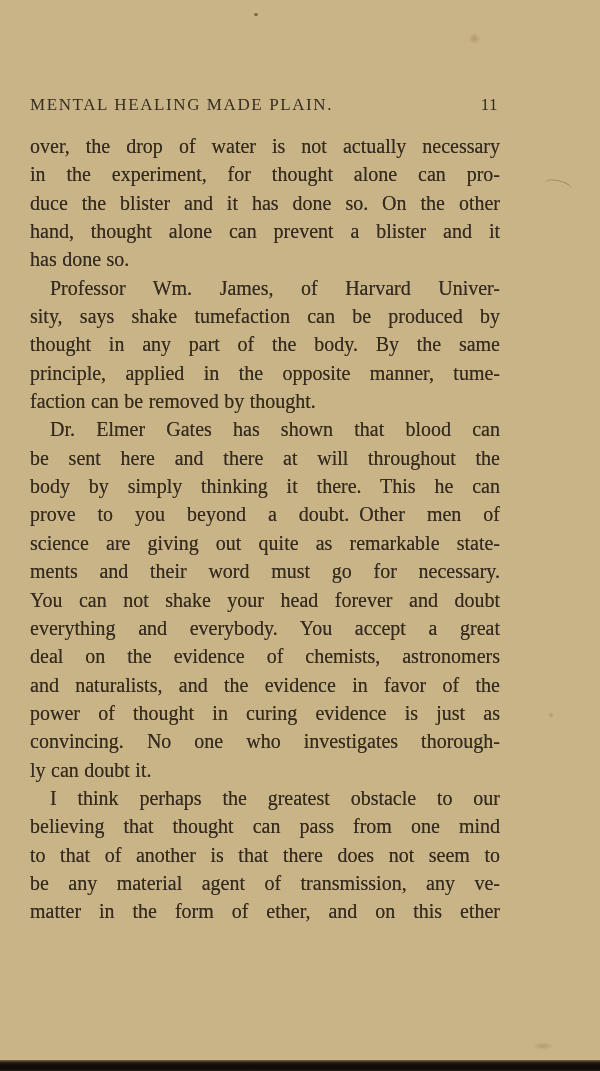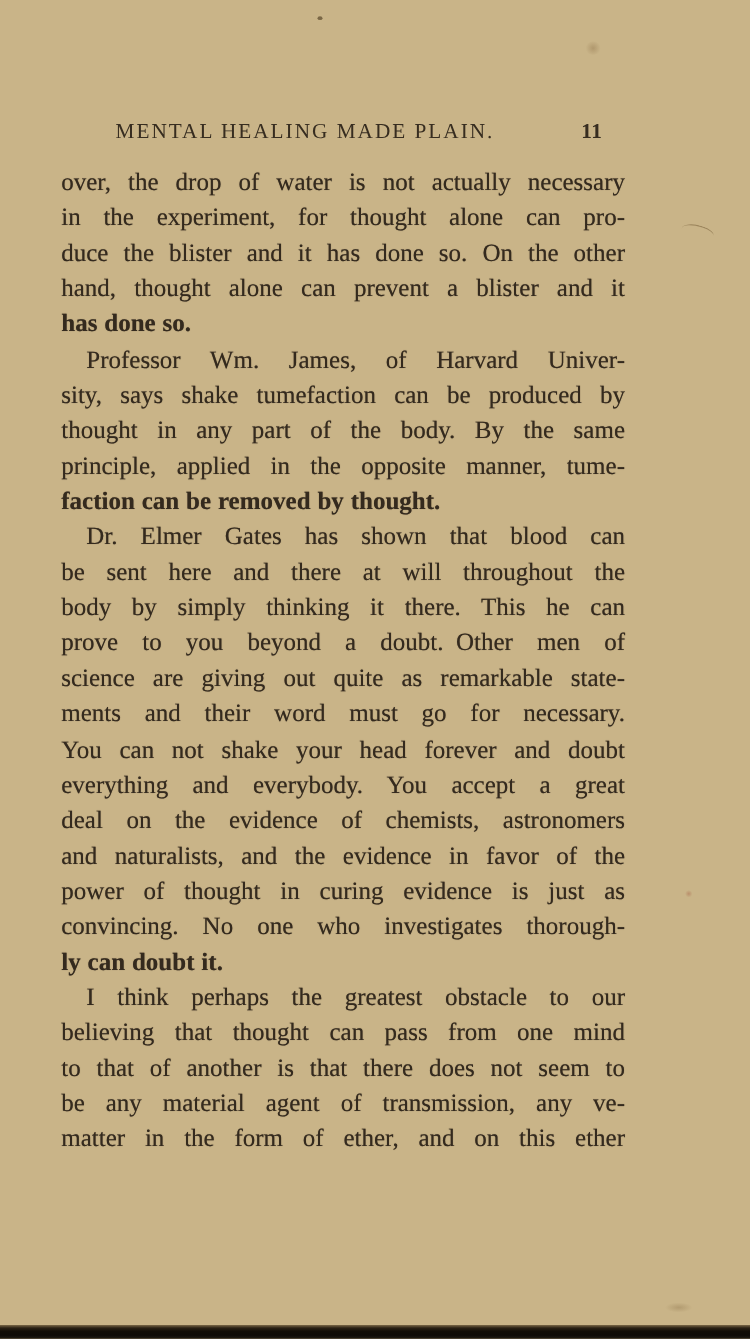--- a/index.html
+++ b/index.html
@@ -30,45 +30,43 @@
     position: absolute;
     left: 30px; top: 93px; width: 470px; height: 24px;
     color: #372d20;
     font-size: 17px;
     letter-spacing: 1.6px;
     line-height: 24px;
   }
   .header .title {
     position: absolute;
     left: 0; right: 42px;
-    text-align: center;
+    text-align: left;
     white-space: nowrap;
   }
   .header .pagenum {
     position: absolute;
-    right: 18px;
+    right: 2px;
     letter-spacing: 0.5px;
-    font-weight: bold;
   }
   .body-text {
     position: absolute;
     left: 30px; top: 132px; width: 470px;
     color: #342a1e;
     font-size: 20px;
     line-height: 28.35px;
     text-shadow: 0 0 0.6px rgba(52,42,30,0.65);
     word-spacing: 0.5px;
   }
   .line {
     text-align: justify;
     text-align-last: justify;
     white-space: normal;
-    margin-left: 19px;
   }
-  .line.no-just { text-align-last: left; font-weight: bold; }
+  .line.no-just { text-align-last: left; }
   .line.indent { text-indent: 20px; }
   
   .speck { position: absolute; border-radius: 50%; pointer-events: none; }
   .speck-1 { left: 254px; top: 13px; width: 4px; height: 3px; background: rgba(95,78,48,0.75); }
   .stain-1 { left: 468px; top: 33px; width: 13px; height: 11px; background: radial-gradient(circle, rgba(130,100,60,0.35) 0%, rgba(130,100,60,0) 70%); }
   .scratch-1 {
     position: absolute; left: 545px; top: 180px; width: 26px; height: 10px;
     border-top: 1px solid rgba(120,96,58,0.55);
     border-radius: 60% 40% 0 0;
     transform: rotate(18deg);

